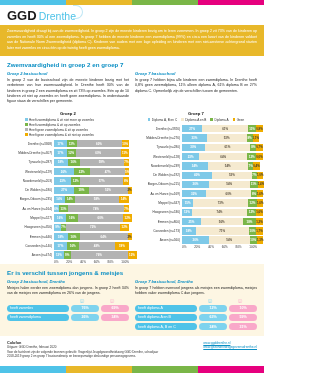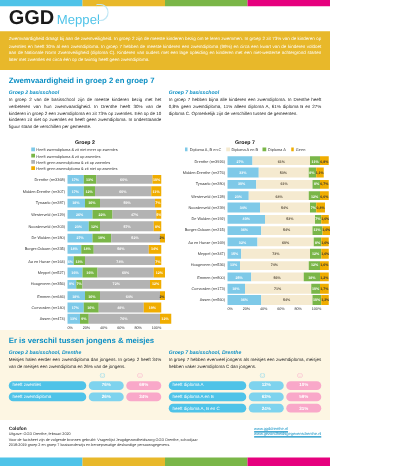--- a/index.html
+++ b/index.html
@@ -20,21 +20,21 @@
   .titlebar {
     height: 20px; display: flex; align-items: center;
     justify-content: space-between; padding: 0 7px;
     background: #ffffff;
   }
   .title {
     color: #0c8fc4; font-size: 11.5px; font-weight: bold;
     letter-spacing: -0.1px;
   }
   .brand { display: flex; align-items: baseline; gap: 2px; position: relative; }
-  .brand .ggd { color: #1a1a1a; font-size: 16px; font-weight: bold; }
+  .brand .ggd { color: #1a1a1a; font-size: 13px; font-weight: bold; }
   .brand .dr { color: #4fc3e8; font-size: 10.5px; }
   .brand .swoosh {
     position: absolute; right: -7px; top: -3px;
     width: 10px; height: 14px; border: 1px solid #bfe7f5;
     border-left: none; border-radius: 0 8px 8px 0;
   }
 
   .intro {
     background: #e8b82a; color: #ffffff;
     padding: 4px 7px 5px 7px; font-size: 3.6px; line-height: 1.55;
@@ -114,21 +114,21 @@
 <div class="topbars">
   <div class="tb1"></div>
   <div class="tb2"></div>
   <div class="tb3"></div>
   <div class="tb4"></div>
 </div>
 
 <div class="titlebar">
   <div class="brand">
     <span class="ggd">GGD</span>
-    <span class="dr">Meppel</span>
+    <span class="dr">Drenthe</span>
     <span class="swoosh"></span>
   </div>
 </div>
 
 <div class="intro">Zwemvaardigheid draagt bij aan de zwemveiligheid. In groep 2 zijn de meeste kinderen bezig om te leren zwemmen. In groep 2 zit 73% van de kinderen op zwemles en heeft 30% al een zwemdiploma. In groep 7 hebben de meeste kinderen een zwemdiploma (99%) en circa een kwart van de kinderen voldoet aan de Nationale Norm Zwemveiligheid (diploma C). Kinderen van ouders met een lage opleiding en kinderen met een niet-westerse achtergrond starten later met zwemles en circa één op de twintig heeft geen zwemdiploma.</div>
 
 <div class="section-band">
   <div class="section-title">Zwemvaardigheid in groep 2 en groep 7</div>
   <div class="cols">
     <div class="col">

